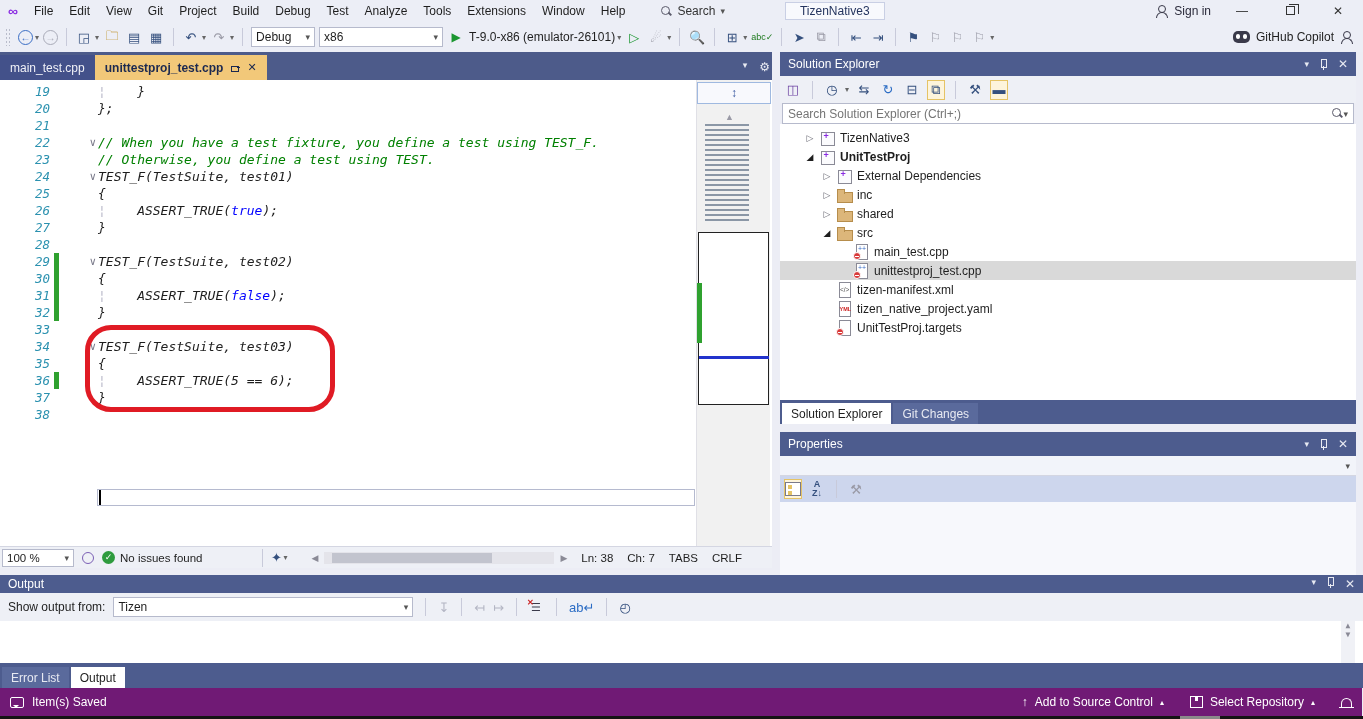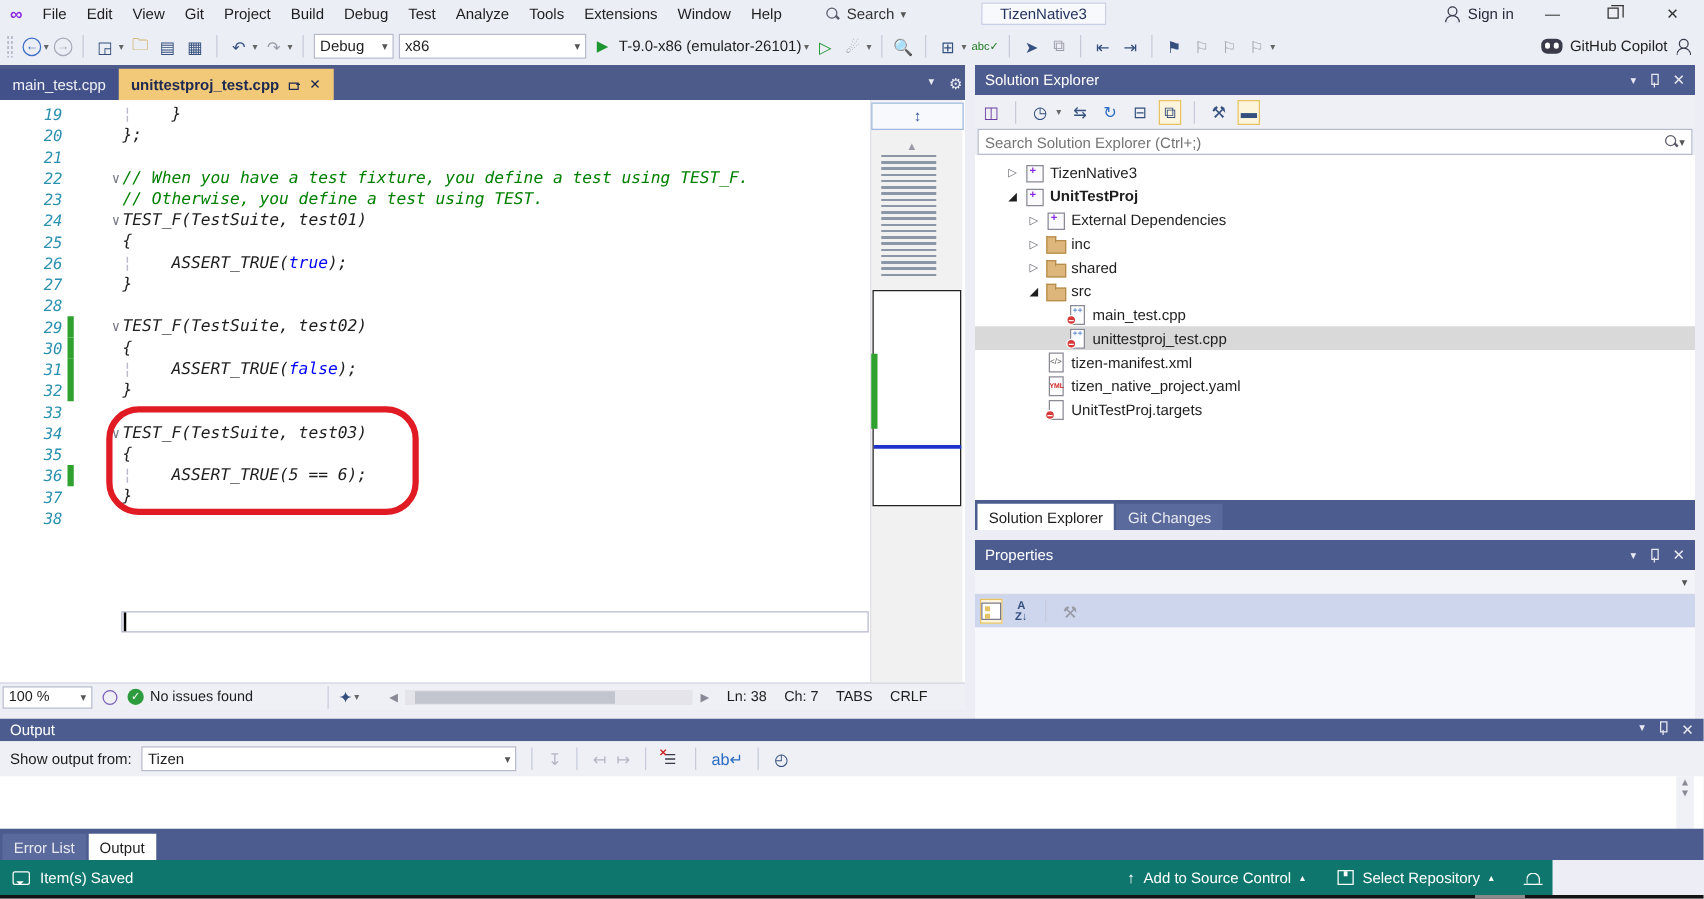--- a/index.html
+++ b/index.html
@@ -143,21 +143,21 @@
   .o-ico.disabled { color:#b4b6c4; }
   .clear-icon { position:relative; width:15px; height:13px; }
   .clear-icon::before { content:"☰"; position:absolute; left:2px; top:0px; font-size:11px; color:#3a3a4a; }
   .clear-icon::after { content:"✕"; position:absolute; left:-2px; top:-3px; font-size:8px; color:#c22; font-weight:bold; }
   #output-content { height:42px; background:#fff; font-family:"DejaVu Sans Mono","Liberation Mono",monospace; font-size:12px; padding:4px 0 0 10px; position:relative; }
   #output-vscroll { position:absolute; right:8px; top:0; width:14px; height:42px; background:#f0f1f6; text-align:center; color:#8a8a96; font-size:8px; }
   #output-vscroll .bluethumb { width:12px; height:3px; background:#2233cc; margin:2px auto; }
 
   
   #panel-tabs { left:0; top:663px; width:1363px; height:25px; background:#4d5c8e; display:flex; align-items:flex-end; gap:2px; padding-left:2px; }
-  #statusbar { left:0; top:688px; width:1242px; height:28px; background:#0f766e; color:#fff; display:flex; align-items:center; padding:0 10px; }
+  #statusbar { left:0; top:688px; width:1362px; height:28px; background:#701a75; color:#fff; display:flex; align-items:center; padding:0 10px; }
   .bubble-icon { width:14px; height:11px; border:1.3px solid #fff; border-radius:2px; position:relative; margin-right:8px; }
   .bubble-icon::after { content:""; position:absolute; left:2px; bottom:-4px; border:3px solid transparent; border-top-color:#fff; }
   #status-right { margin-left:auto; display:flex; align-items:center; gap:26px; }
   .sr-item { display:flex; align-items:center; gap:7px; }
   .repo-icon { width:13px; height:12px; border:1.3px solid #fff; position:relative; }
   .repo-icon::before { content:""; position:absolute; left:4px; top:0; width:3px; height:4px; background:#fff; }
   .bell-icon { width:11px; height:9px; border:1.3px solid #fff; border-bottom:none; border-radius:6px 6px 0 0; position:relative; }
   .bell-icon::after { content:""; position:absolute; left:-3px; top:8px; width:15px; height:1.3px; background:#fff; }
   #blackstrip { left:0; top:716px; width:1363px; height:3px; background:#141414; }
   #blackstrip .graybit { position:absolute; left:1180px; top:0; width:40px; height:3px; background:#8a8a8a; }
@@ -217,21 +217,21 @@
     <span class="tb-sep"></span>
     <span class="tb-icon">↶</span>
     <span class="tb-caret">▾</span>
     <span class="tb-icon gray">↷</span>
     <span class="tb-caret">▾</span>
     <span class="tb-sep"></span>
     <span class="combo" style="width:64px">
       <span class="val">Debug</span>
       <span class="caret">▾</span>
     </span>
-    <span class="combo" style="width:150px">
+    <span class="combo" style="width:124px">
       <span class="val">x86</span>
       <span class="caret">▾</span>
     </span>
     <span class="tb-icon green" style="font-size:12px">▶</span>
     <span id="run-label">T-9.0-x86 (emulator-26101)</span>
     <span class="tb-caret">▾</span>
     <span class="tb-icon green">▷</span>
     <span class="tb-icon gray">☄</span>
     <span class="tb-caret">▾</span>
     <span class="tb-sep"></span>

